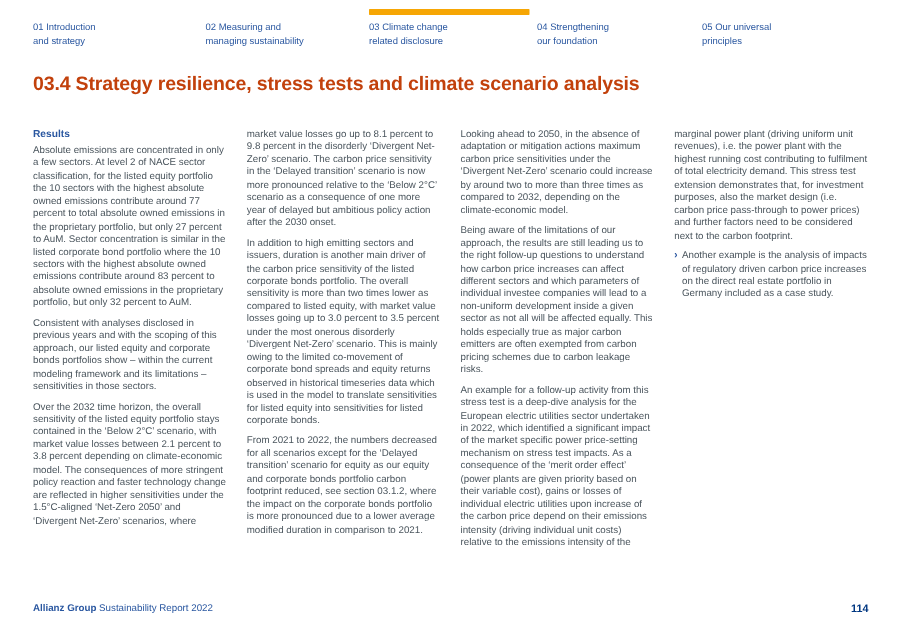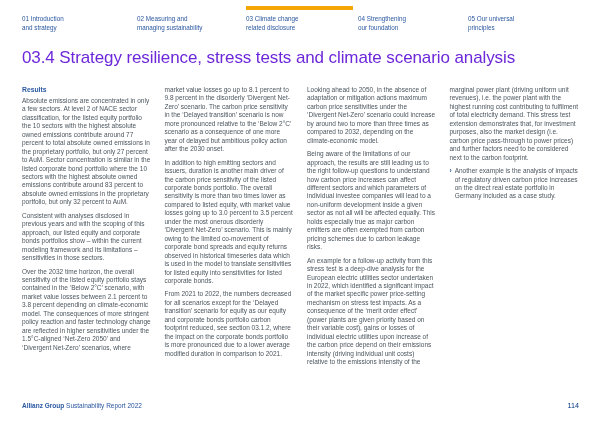--- a/index.html
+++ b/index.html
@@ -14,21 +14,21 @@
   }
   .nav-item span{display:block;}
   #nav1{left:22px}#nav2{left:137px}#nav3{left:246px}#nav4{left:358px}#nav5{left:468px}
   .active-bar{
     position:absolute;top:-9px;left:0;width:107px;height:4px;
     background:#f6a604;border-radius:0.5px;
   }
   
   .title{
     position:absolute;left:22px;top:48px;margin:0;
-    font-size:17px;font-weight:400;color:#6d28d9;letter-spacing:-0.1px;
+    font-size:13px;font-weight:700;color:#c2410c;letter-spacing:-0.1px;
   }
   
   .cols{
     position:absolute;left:22px;top:86px;width:557px;
     display:grid;grid-template-columns:repeat(4,1fr);column-gap:13px;
   }
   .col{min-width:0;}
   .col h2{
     margin:0 0 2.5px;font-size:6.8px;line-height:8.45px;
     font-weight:700;color:#2a57a0;
@@ -44,21 +44,21 @@
     color:#2a57a0;font-weight:700;margin-right:3px;flex:0 0 auto;
     transform:scaleY(1.1);
   }
   
   .footer{
     position:absolute;left:22px;top:402px;font-size:6.5px;color:#2a57a0;
   }
   .footer .brand{font-weight:700;}
   .pagenum{
     position:absolute;right:21px;top:401px;
-    font-size:7.2px;font-weight:400;color:#003781;
+    font-size:7.2px;font-weight:700;color:#003781;
   }
 </style>
 </head>
 <body>
 
 <div class="page">
 
   <nav>
     <div class="nav-item" id="nav1">
       <span>01 Introduction</span>

